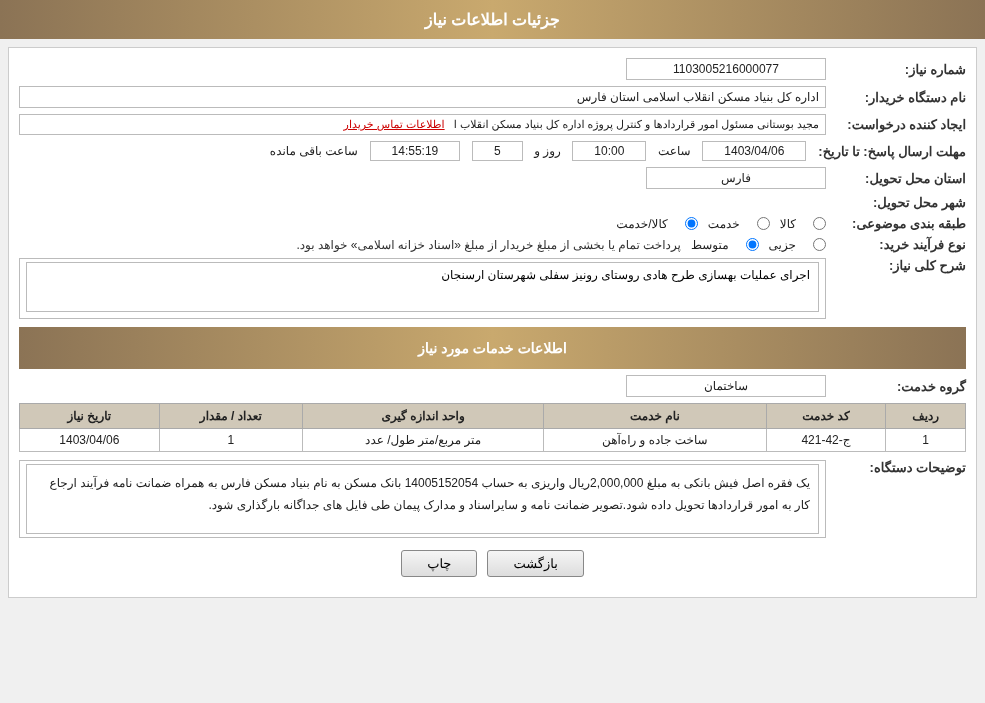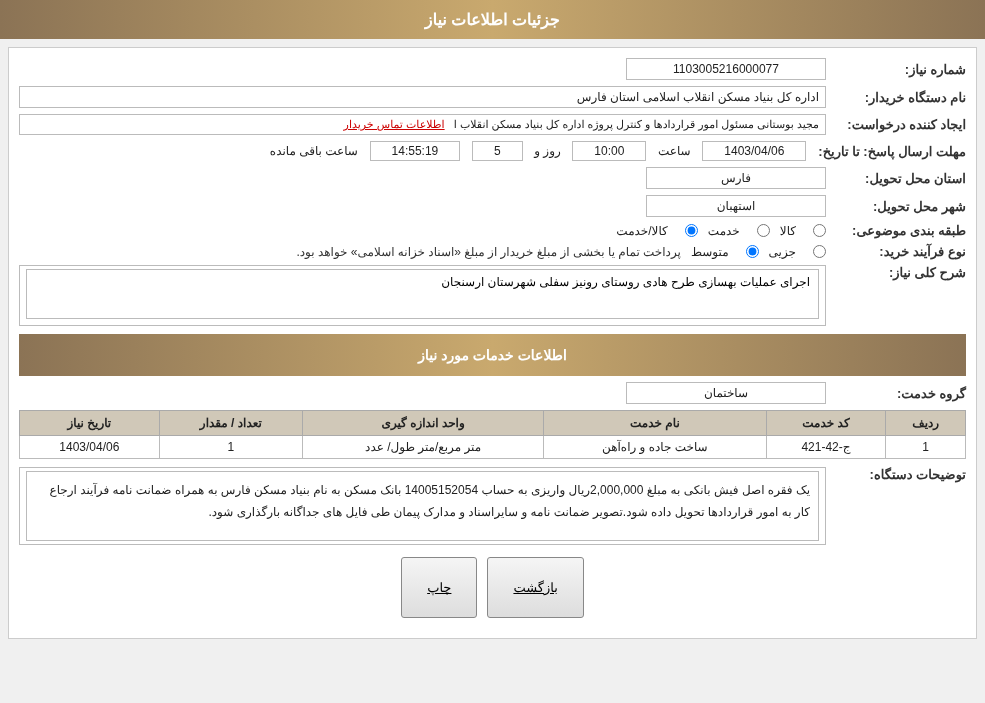--- a/index.html
+++ b/index.html
@@ -129,27 +129,26 @@
     }
     
     .button-row {
       display: flex;
       justify-content: center;
       gap: 10px;
       margin-top: 12px;
       margin-bottom: 10px;
     }
     .btn {
-      padding: 22px 25px;
+      padding: 5px 25px;
       font-size: 13px;
       border: 1px solid #888;
       background: linear-gradient(to bottom, #f5f5f5, #ddd);
       cursor: pointer;
       border-radius: 3px;
-      text-decoration: underline;
     }
     
     .contact-link {
       color: #c00;
       text-decoration: underline;
       cursor: pointer;
     }
     .note-text {
       color: #333;
       font-size: 12px;
@@ -218,21 +217,20 @@
       <span class="small-label">ساعت باقی مانده</span>
     </div>
 
     <div class="section-row">
       <span class="label">استان محل تحویل:</span>
       <div class="value-box" style="min-width:180px;">فارس</div>
     </div>
 
     <div class="section-row">
       <span class="label">شهر محل تحویل:</span>
-      <div class="value-box" style="min-width:180px;">استهبان</div>
     </div>
 
     <div class="section-row">
       <span class="label">طبقه بندی موضوعی:</span>
       <div class="radio-group">
         <div class="radio-item">
           <input type="radio" name="category" style="">
           <span>کالا</span>
         </div>
         <div class="radio-item">

